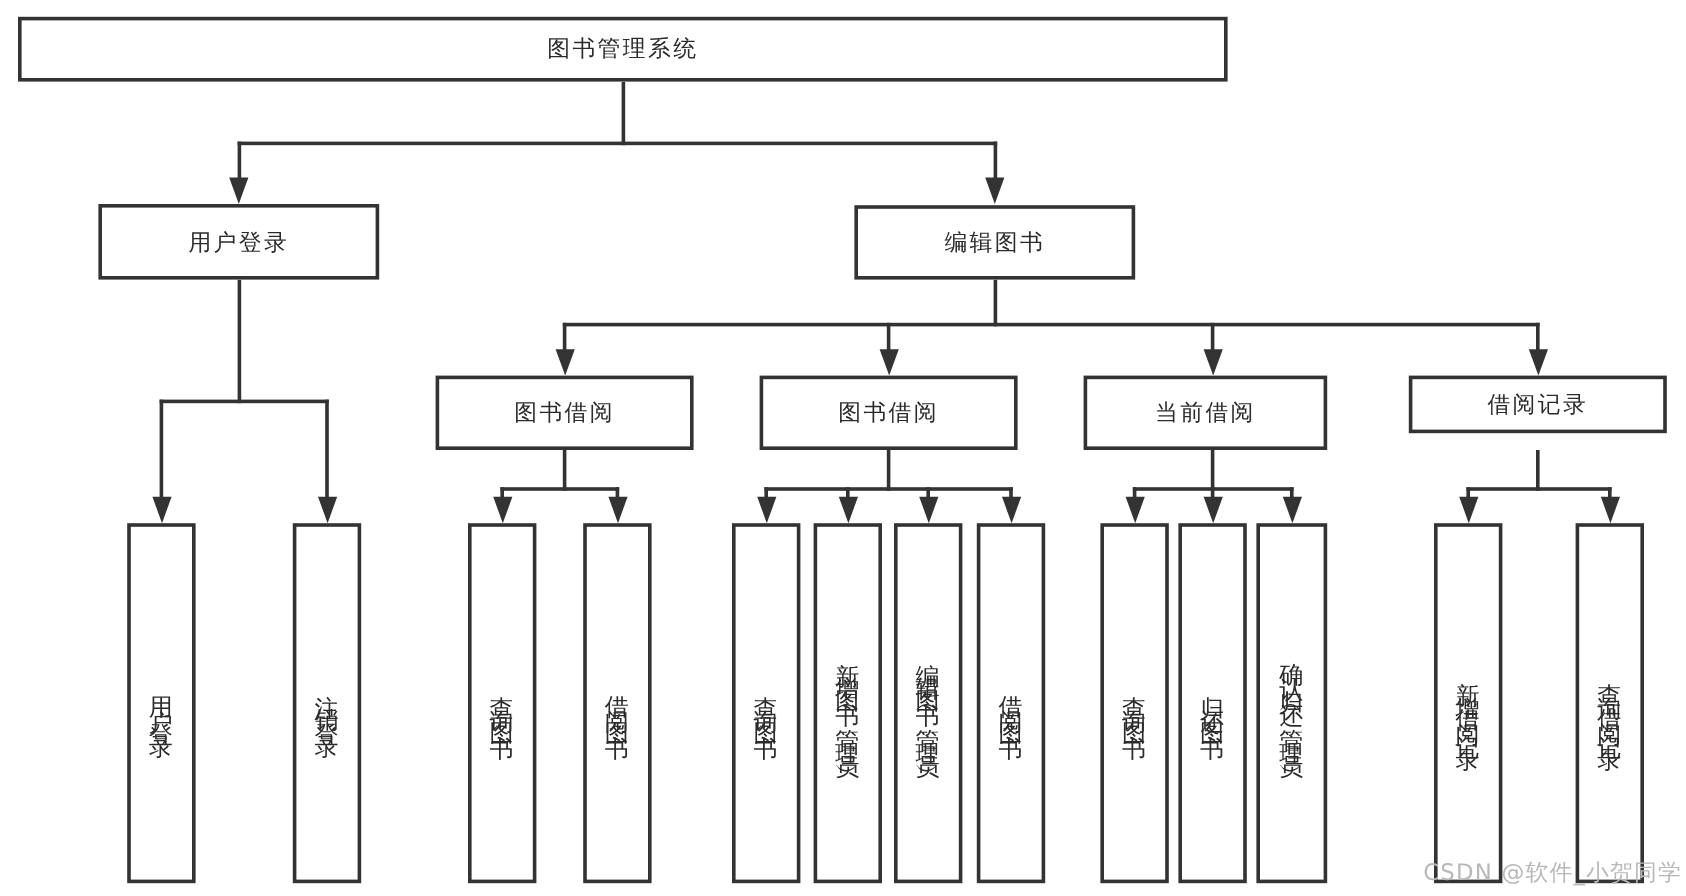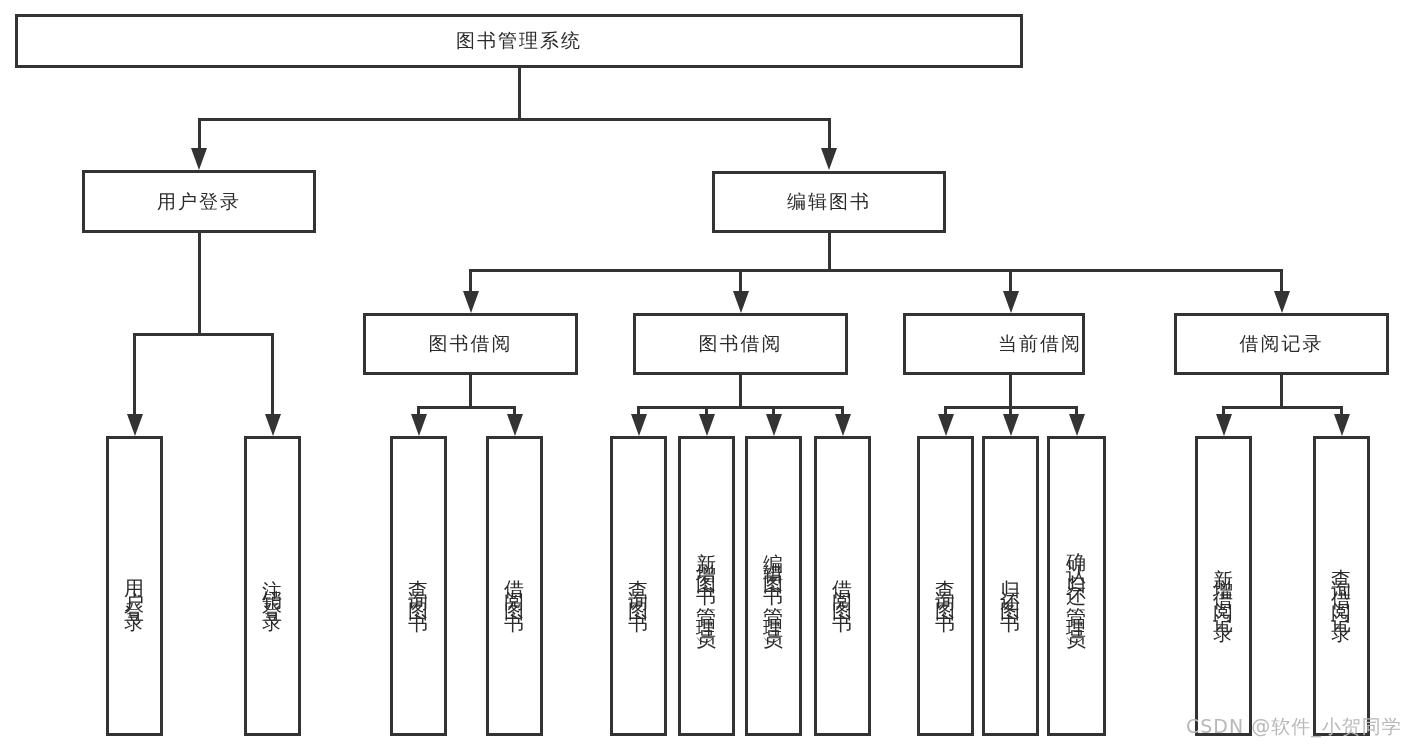--- a/index.html
+++ b/index.html
@@ -111,24 +111,24 @@
     </div>
     <div class="node horiz" style="left: 712px; top: 171px; width: 234px; height: 62px; border-color: rgb(51, 51, 51); color: rgb(43, 43, 43);">
       <span class="htext">编辑图书</span>
     </div>
     <div class="node horiz" style="left: 363px; top: 313px; width: 215px; height: 62px; border-color: rgb(51, 51, 51); color: rgb(43, 43, 43);">
       <span class="htext">图书借阅</span>
     </div>
     <div class="node horiz" style="left: 633px; top: 313px; width: 215px; height: 62px; border-color: rgb(51, 51, 51); color: rgb(43, 43, 43);">
       <span class="htext">图书借阅</span>
     </div>
-    <div class="node horiz" style="left: 903px; top: 313px; width: 182px; height: 62px; border-color: rgb(51, 51, 51); color: rgb(43, 43, 43); justify-content: flex-end;">
+    <div class="node horiz" style="left: 903px; top: 313px; width: 203px; height: 62px; border-color: rgb(51, 51, 51); color: rgb(43, 43, 43);">
       <span class="htext">当前借阅</span>
     </div>
-    <div class="node horiz" style="left: 1174px; top: 313px; width: 215px; height: 62px; border-color: rgb(51, 51, 51); color: rgb(43, 43, 43);">
+    <div class="node horiz" style="left: 1174px; top: 313px; width: 215px; height: 48px; border-color: rgb(51, 51, 51); color: rgb(43, 43, 43);">
       <span class="htext">借阅记录</span>
     </div>
     <div class="node vert" style="left: 106px; top: 436px; width: 57px; height: 300px; border-color: rgb(51, 51, 51); color: rgb(43, 43, 43);">
       <span class="vtext">用户登录</span>
     </div>
     <div class="node vert" style="left: 244px; top: 436px; width: 57px; height: 300px; border-color: rgb(51, 51, 51); color: rgb(43, 43, 43);">
       <span class="vtext">注销登录</span>
     </div>
     <div class="node vert" style="left: 390px; top: 436px; width: 57px; height: 300px; border-color: rgb(51, 51, 51); color: rgb(43, 43, 43);">
       <span class="vtext">查询图书</span>

